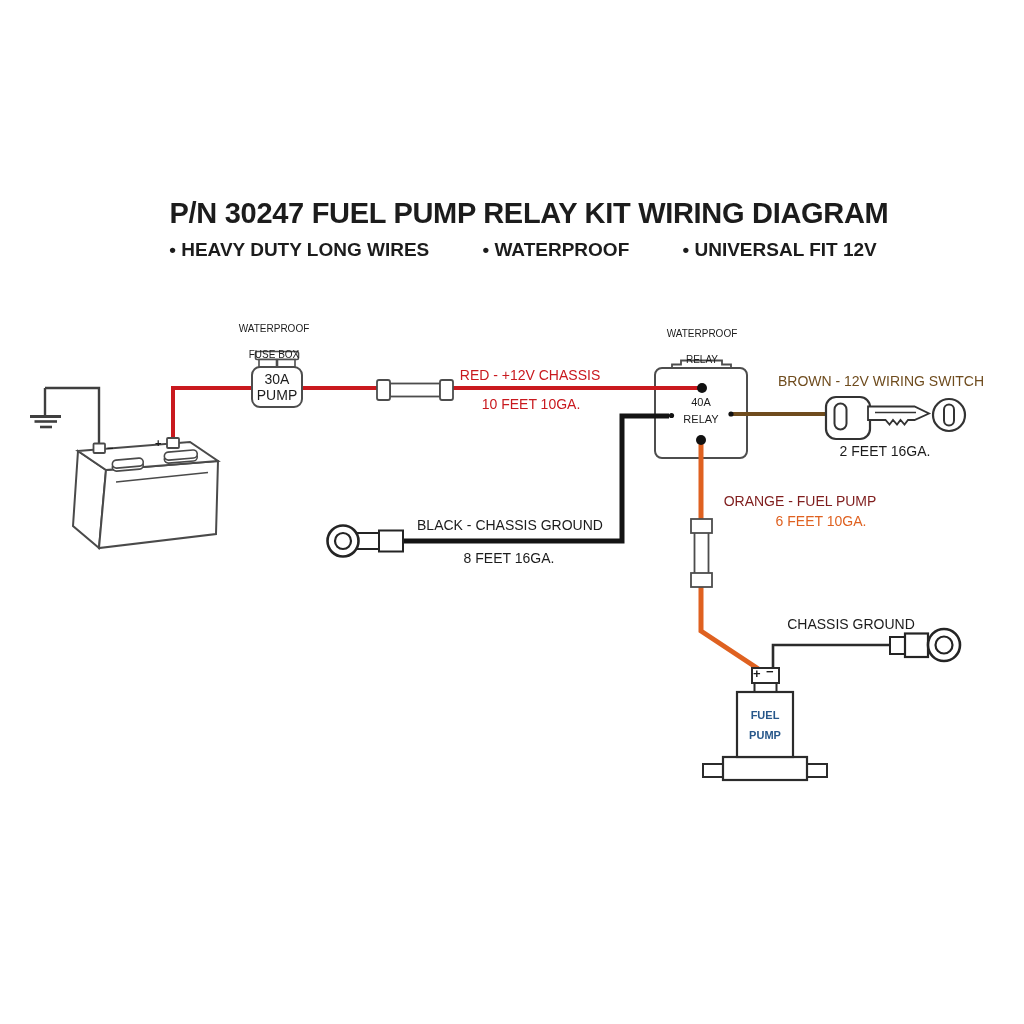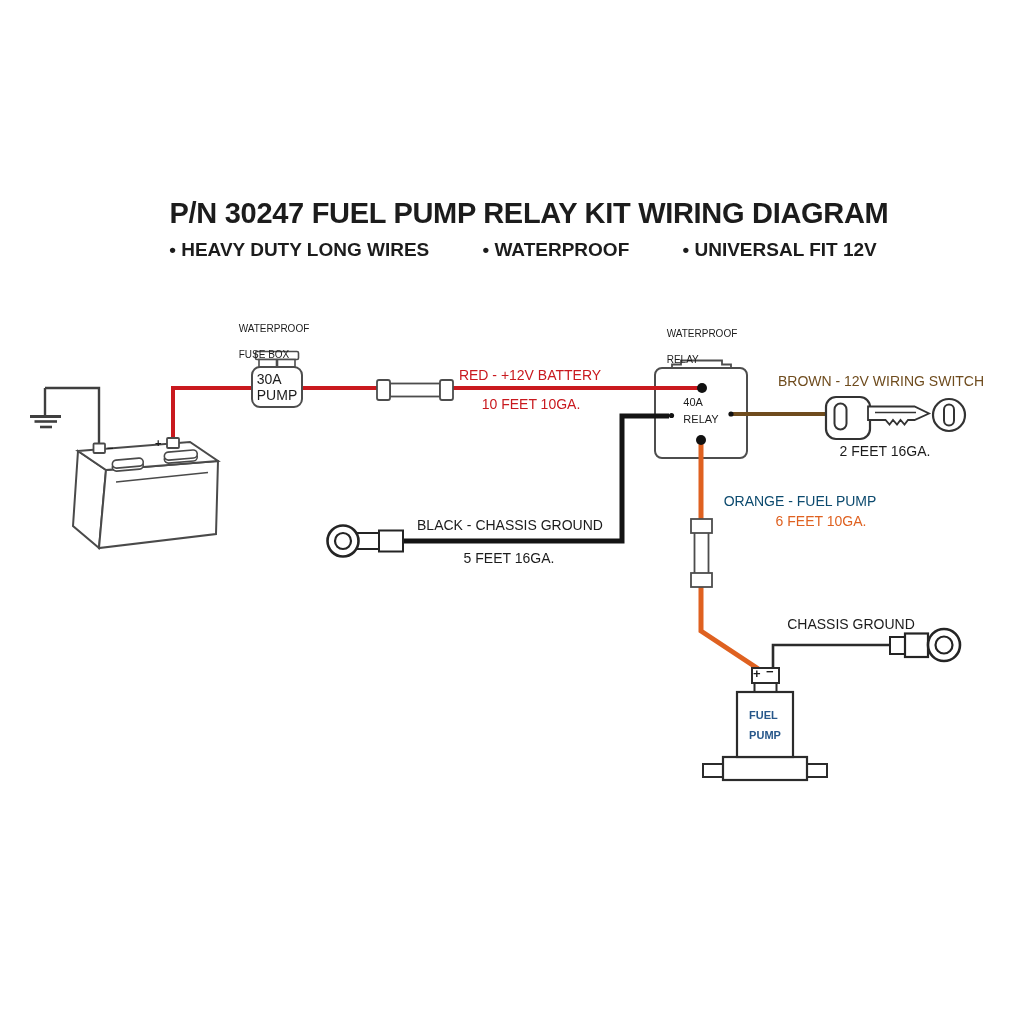--- a/index.html
+++ b/index.html
@@ -1,19 +1,19 @@
 <!DOCTYPE html>
 <html><head>
 <meta charset="utf-8">
 <style>
   html,body{margin:0;padding:0;background:#fff;}
   .canvas{position:relative;width:1024px;height:1024px;background:#ffffff;overflow:hidden;
           font-family:"Liberation Sans",sans-serif;}
   svg.diagram{position:absolute;left:0;top:0;}
-  .lbl{position:absolute;color:#1c1c1c;white-space:pre-line;
+  .lbl{position:absolute;color:#1c1c1c;white-space:pre-line;text-align:center;
        transform:translateX(-50%);line-height:1.22;}
   .nowrap{white-space:nowrap;}
   .title{font-size:29px;font-weight:700;letter-spacing:-0.3px;}
   .subtitle{font-size:19px;font-weight:700;}
   .subtitle span{margin:0 24px;}
   .comp{font-size:10px;line-height:26px;}
   .val{font-size:14px;line-height:15.5px;}
   .relayval{font-size:11px;line-height:16.5px;}
   .wirelbl{font-size:14px;font-weight:400;}
   .pump{font-size:11px;font-weight:700;line-height:19.5px;}
@@ -134,30 +134,30 @@
   <div class="lbl comp" style="left:274px;top:316px;">WATERPROOF
 FUSE BOX</div>
   <div class="lbl val" style="left:277px;top:372px;">30A
 PUMP</div>
 
   <div class="lbl comp" style="left:702px;top:321px;">WATERPROOF
 RELAY</div>
   <div class="lbl relayval" style="left:701px;top:394px;">40A
 RELAY</div>
 
-  <div class="lbl wirelbl nowrap" style="left: 530px; top: 367px; color: rgb(201, 25, 30);">RED - +12V BATTERY</div>
+  <div class="lbl wirelbl nowrap" style="left: 530px; top: 367px; color: rgb(201, 25, 30);">RED - +12V CHASSIS</div>
   <div class="lbl wirelbl nowrap" style="left: 531px; top: 396px; color: rgb(201, 25, 30);">10 FEET 10GA.</div>
 
   <div class="lbl wirelbl nowrap" style="left: 881px; top: 373px; color: rgb(111, 76, 30);">BROWN - 12V WIRING SWITCH</div>
   <div class="lbl wirelbl nowrap" style="left:885px;top:443px;">2 FEET 16GA.</div>
 
   <div class="lbl wirelbl nowrap" style="left:510px;top:517px;">BLACK - CHASSIS GROUND</div>
-  <div class="lbl wirelbl nowrap" style="left:509px;top:550px;">5 FEET 16GA.</div>
+  <div class="lbl wirelbl nowrap" style="left:509px;top:550px;">8 FEET 16GA.</div>
 
-  <div class="lbl wirelbl nowrap" style="left: 800px; top: 493px; color: #0c4a6e;">ORANGE - FUEL PUMP</div>
+  <div class="lbl wirelbl nowrap" style="left: 800px; top: 493px; color: #7f1d1d;">ORANGE - FUEL PUMP</div>
   <div class="lbl wirelbl nowrap" style="left: 821px; top: 513px; color: rgb(223, 97, 32);">6 FEET 10GA.</div>
 
   <div class="lbl wirelbl nowrap" style="left:851px;top:616px;">CHASSIS GROUND</div>
 
   <div class="lbl pump" style="left: 765px; top: 706px; color: rgb(39, 87, 138);">FUEL
 PUMP</div>
 
   <div class="lbl mark" style="left:107px;top:442px;">−</div>
   <div class="lbl mark" style="left:155px;top:437px;">+</div>
 

